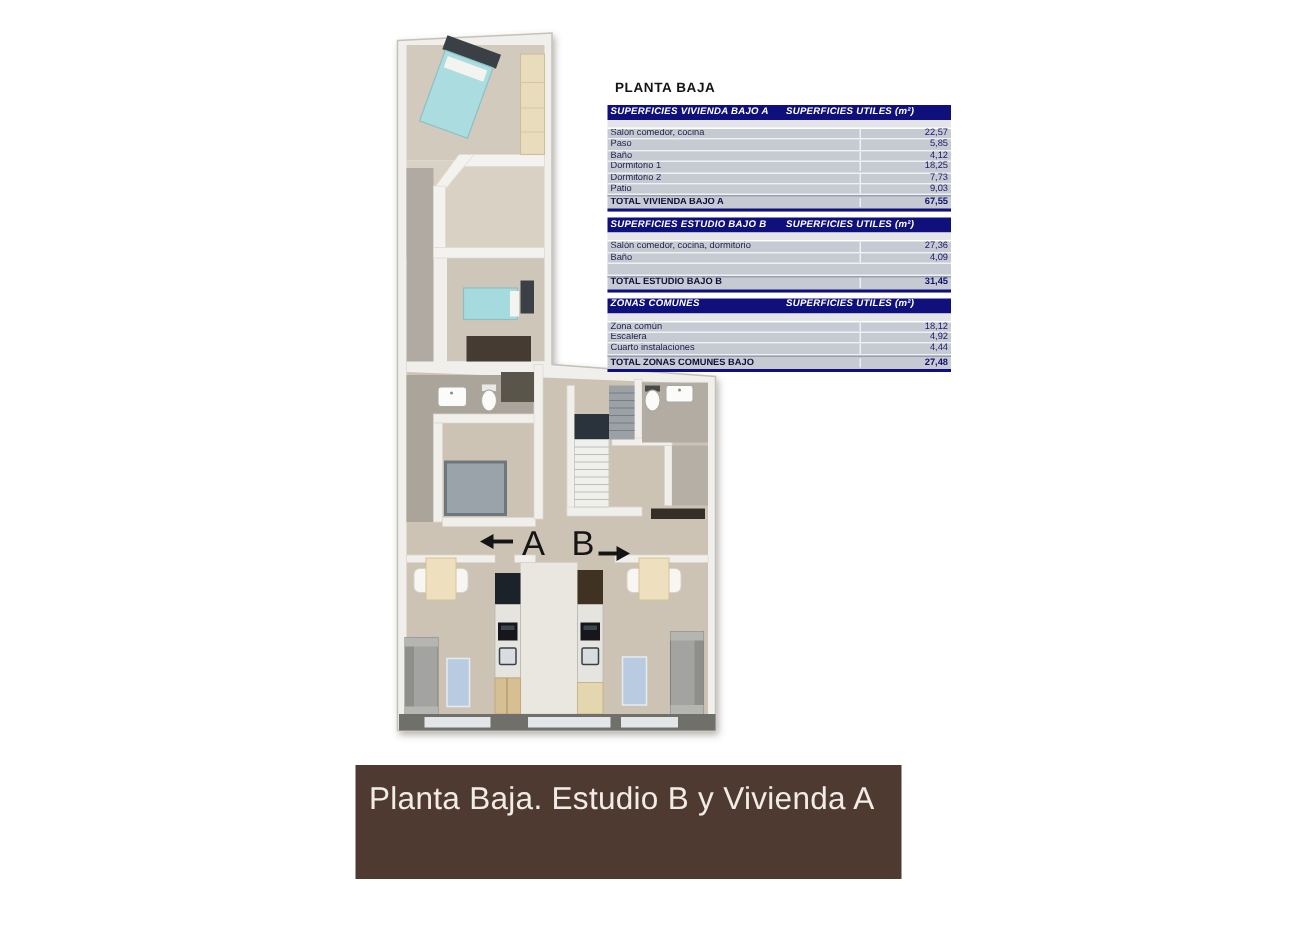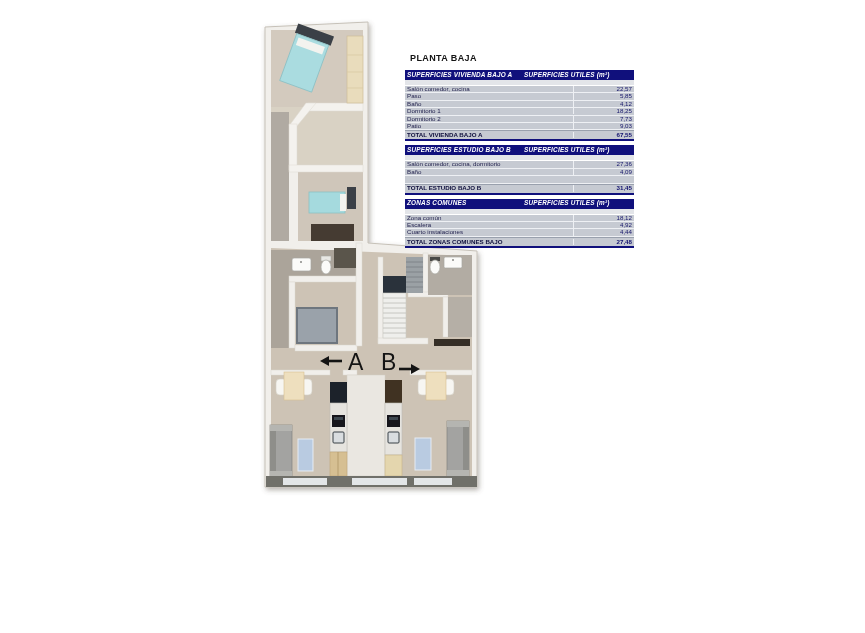--- a/index.html
+++ b/index.html
@@ -265,14 +265,17 @@
         <span class="lab">Cuarto instalaciones</span>
         <span class="val">4,44</span>
       </div>
       <div class="tbl-row tbl-total">
         <span class="lab">TOTAL ZONAS COMUNES BAJO</span>
         <span class="val">27,48</span>
       </div>
     </div>
   </div>
 
+  <div class="banner">
+    <span>Planta Baja. Estudio B y Vivienda A</span>
+  </div>
 
 </div>
 
 </body></html>

